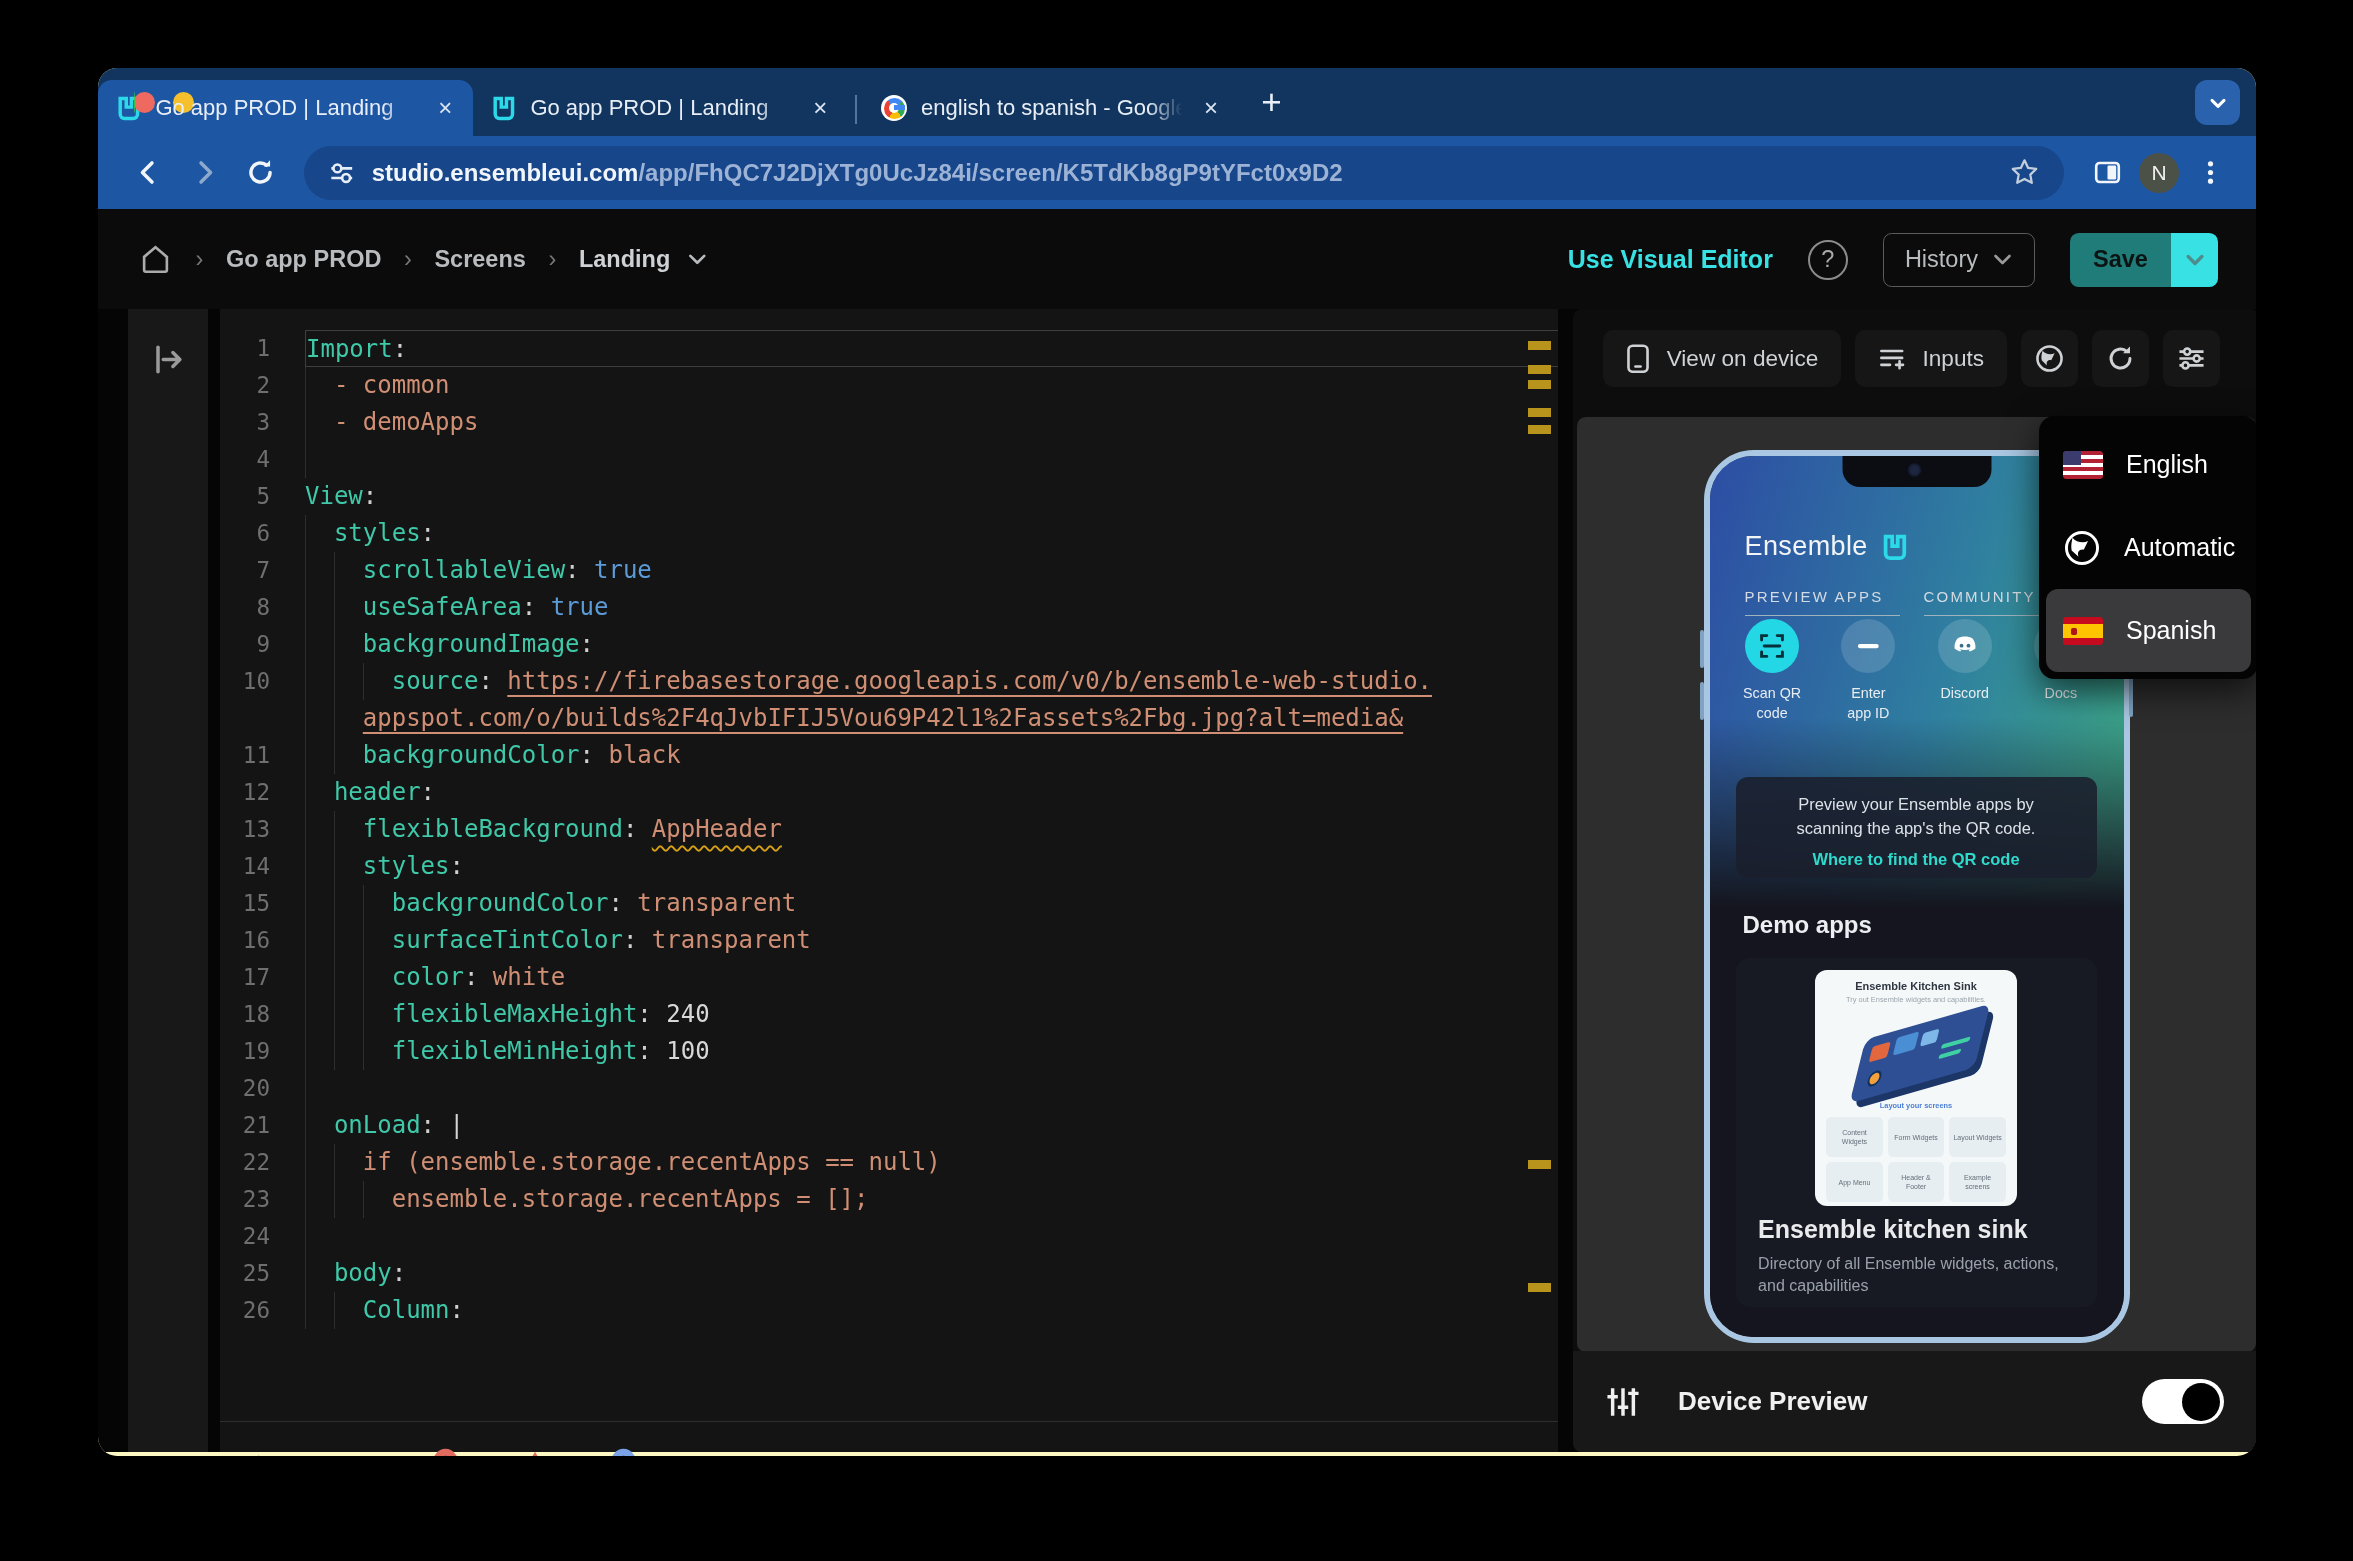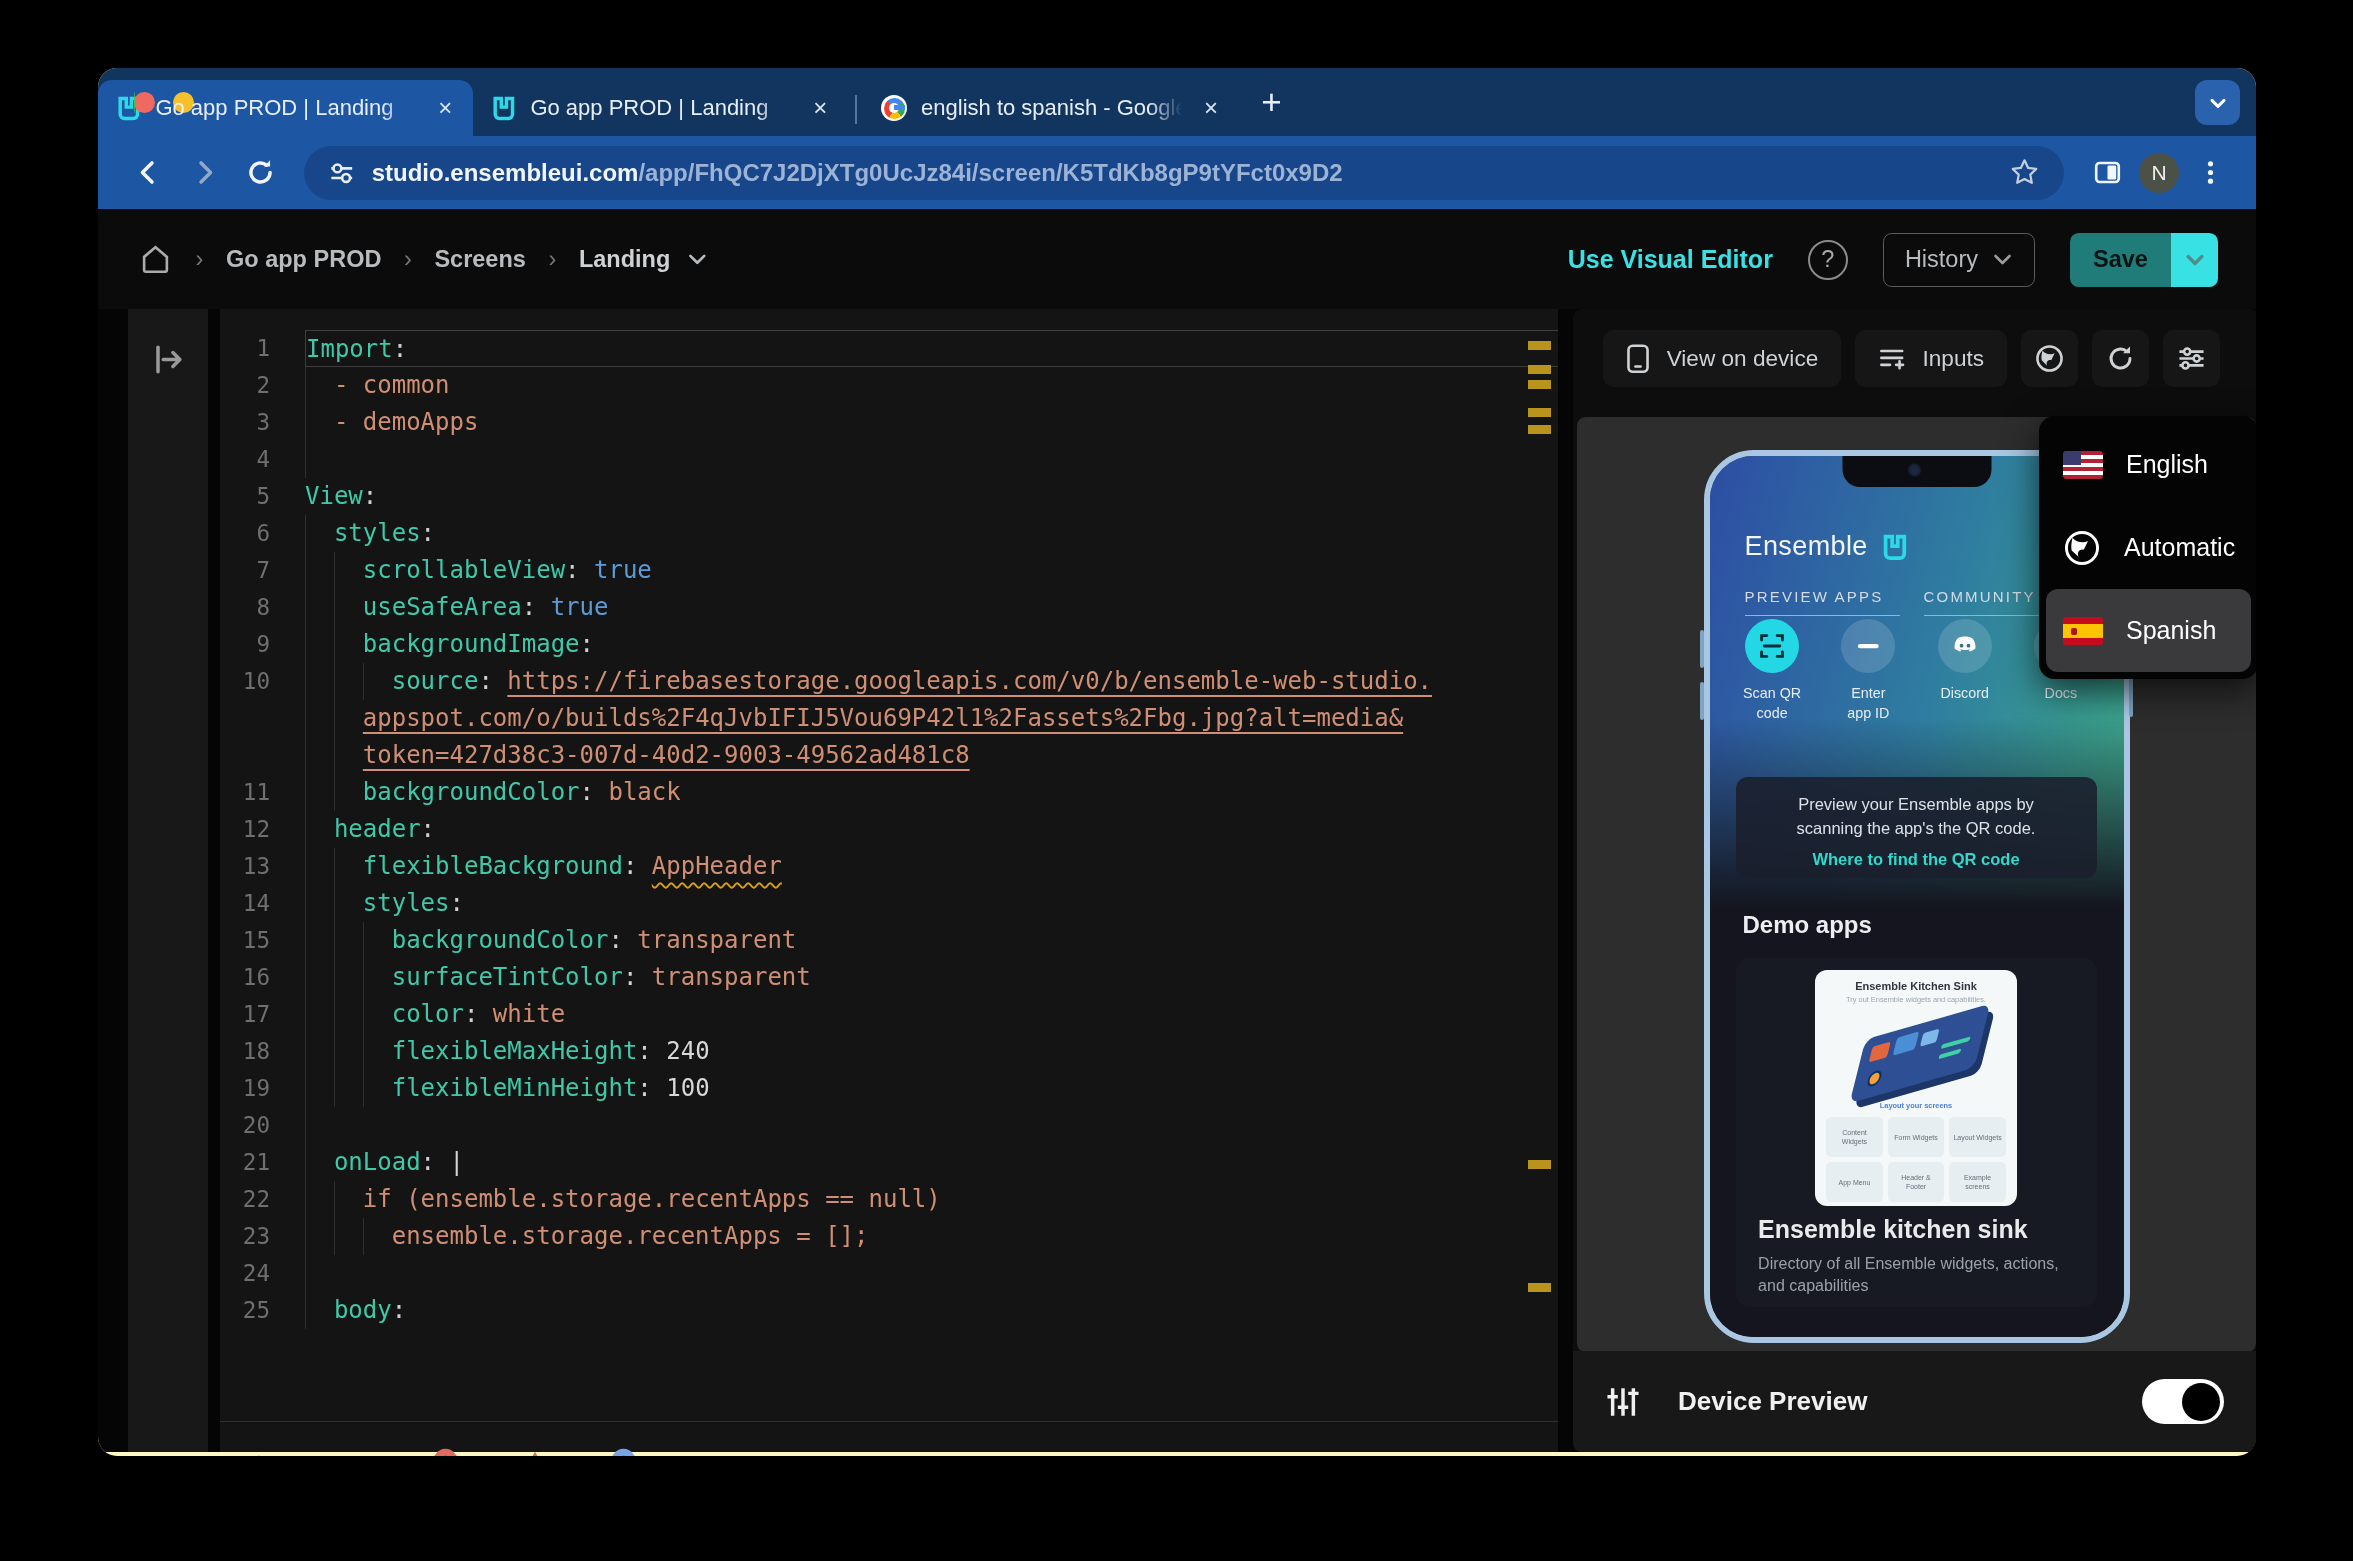--- a/index.html
+++ b/index.html
@@ -332,24 +332,20 @@
             </div>
             <div class="row">
               <span class="ln">10</span>
               <div class="code" style="padding-left: 6ch;"><span class="g" style="left: 0ch;"></span><span class="g" style="left: 2ch;"></span><span class="g" style="left: 4ch;"></span><span class="tk-k">source</span><span class="tk-p">: </span><span class="tk-u">https://firebasestorage.googleapis.com/v0/b/ensemble-web-studio.</span></div>
             </div>
             <div class="row">
               <span class="ln"></span>
               <div class="code" style="padding-left: 4ch;"><span class="g" style="left: 0ch;"></span><span class="g" style="left: 2ch;"></span><span class="tk-u">appspot.com/o/builds%2F4qJvbIFIJ5Vou69P42l1%2Fassets%2Fbg.jpg?alt=media&amp;</span></div>
             </div>
             <div class="row">
-              <span class="ln"></span>
-              <div class="code" style="padding-left: 4ch;"><span class="g" style="left: 0ch;"></span><span class="g" style="left: 2ch;"></span><span class="tk-u">token=427d38c3-007d-40d2-9003-49562ad481c8</span></div>
-            </div>
-            <div class="row">
               <span class="ln">11</span>
               <div class="code" style="padding-left: 4ch;"><span class="g" style="left: 0ch;"></span><span class="g" style="left: 2ch;"></span><span class="tk-k">backgroundColor</span><span class="tk-p">: </span><span class="tk-v">black</span></div>
             </div>
             <div class="row">
               <span class="ln">12</span>
               <div class="code" style="padding-left: 2ch;"><span class="g" style="left: 0ch;"></span><span class="tk-k">header</span><span class="tk-p">:</span></div>
             </div>
             <div class="row">
               <span class="ln">13</span>
               <div class="code" style="padding-left: 4ch;"><span class="g" style="left: 0ch;"></span><span class="g" style="left: 2ch;"></span><span class="tk-k">flexibleBackground</span><span class="tk-p">: </span><span class="tk-w">AppHeader</span></div>
@@ -394,20 +390,24 @@
               <span class="ln">23</span>
               <div class="code" style="padding-left: 6ch;"><span class="g" style="left: 0ch;"></span><span class="g" style="left: 2ch;"></span><span class="g" style="left: 4ch;"></span><span class="tk-v">ensemble.storage.recentApps = [];</span></div>
             </div>
             <div class="row">
               <span class="ln">24</span>
               <div class="code" style="padding-left: 0ch;"><span class="g" style="left: 0ch;"></span></div>
             </div>
             <div class="row">
               <span class="ln">25</span>
               <div class="code" style="padding-left: 2ch;"><span class="g" style="left: 0ch;"></span><span class="tk-k">body</span><span class="tk-p">:</span></div>
+            </div>
+            <div class="row">
+              <span class="ln">26</span>
+              <div class="code" style="padding-left: 4ch;"><span class="g" style="left: 0ch;"></span><span class="g" style="left: 2ch;"></span><span class="tk-k">Column</span><span class="tk-p">:</span></div>
             </div>
             <div class="mark" style="top: 32px;"></div>
             <div class="mark" style="top: 56px;"></div>
             <div class="mark" style="top: 71px;"></div>
             <div class="mark" style="top: 99px;"></div>
             <div class="mark" style="top: 116px;"></div>
             <div class="mark" style="top: 851px;"></div>
             <div class="mark" style="top: 974px;"></div>
           </div>
         <div class="console">

